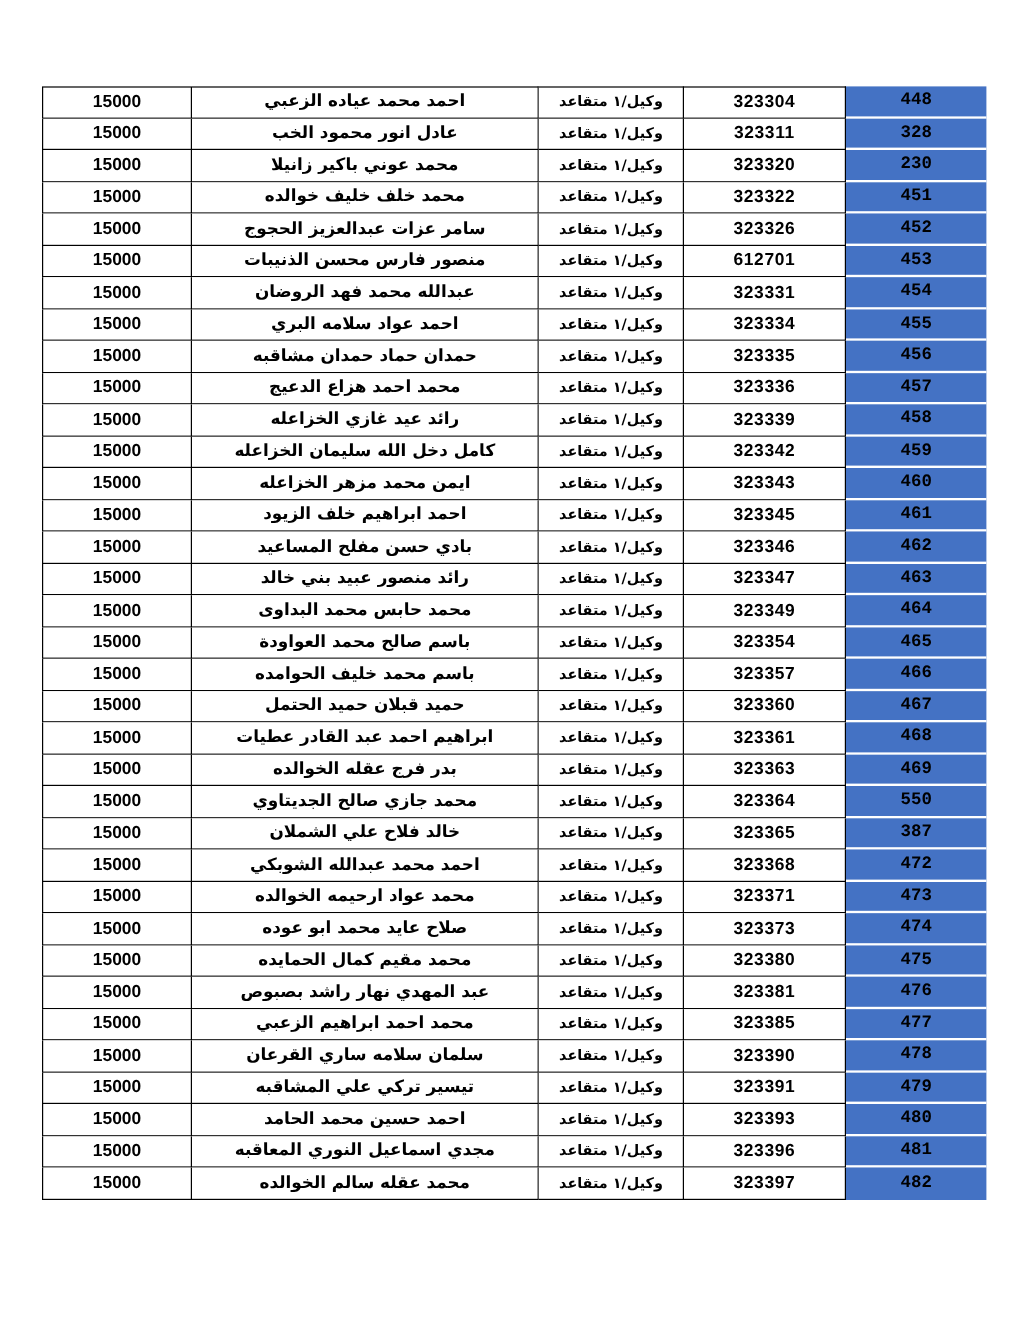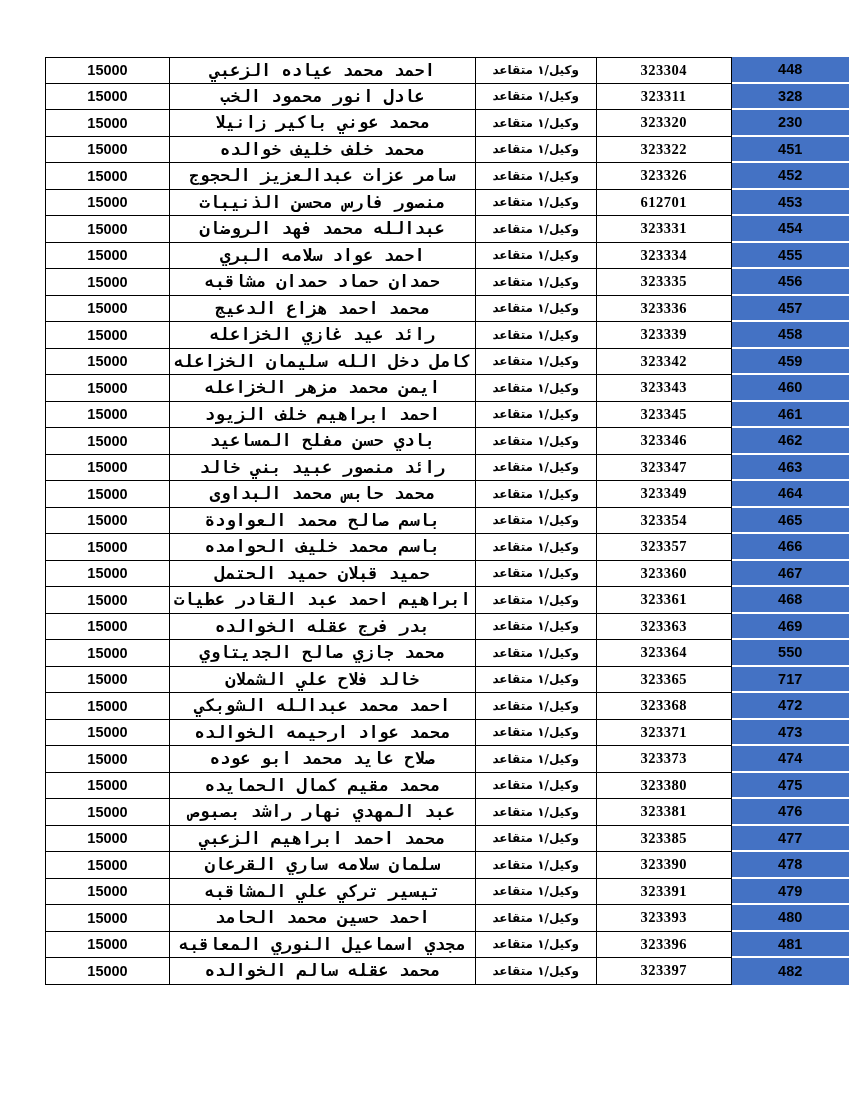--- a/index.html
+++ b/index.html
@@ -15,25 +15,24 @@
     overflow: hidden;
   }
   .page {
     position: absolute;
     inset: 0;
     background: #ffffff;
   }
   table.roster {
     position: absolute;
     left: 35px;
-    top: 57px;
+    top: 72px;
     border-collapse: separate;
     border-spacing: 0;
     table-layout: fixed;
-    margin-left: 10px;
   }
   table.roster td {
     box-sizing: border-box;
     height: 26.5px;
     padding: 0 4px;
     text-align: center;
     vertical-align: middle;
     font-weight: bold;
     color: #000000;
     white-space: nowrap;
@@ -51,42 +50,41 @@
   tr:first-child td.c-rank,
   tr:first-child td.c-id { border-top: 1.5px solid #000; }
 
   td.c-amount {
     width: 125px;
     font-size: 14.5px;
     font-family: "Liberation Sans", "DejaVu Sans", sans-serif;
   }
   td.c-name {
     width: 289px;
-    font-size: 17px;
+    font-size: 14px;
     direction: rtl;
-    font-family: Liberation Mono, monospace;
   }
   td.c-rank {
     width: 121px;
     font-size: 12px;
     direction: rtl;
   }
   td.c-id {
     width: 135px;
     font-size: 14.5px;
     letter-spacing: 0.5px;
-    font-family: Liberation Serif, serif;
+    font-family: Liberation Sans, sans-serif;
   }
   td.c-serial {
     width: 117px;
     background: #4472C4;
     color: #ffffff;
     font-size: 14.5px;
     border-bottom: 2.5px solid #ffffff;
-    font-family: Liberation Sans, sans-serif;
+    font-family: Liberation Mono, monospace;
   }
   tr:last-child td.c-serial { border-bottom: none; }
 </style>
 </head>
 <body>
 
 <div class="page">
   <table class="roster">
     <tbody id="roster-body">
         <tr>
@@ -248,21 +246,21 @@
           <td class="c-name" dir="rtl">محمد جازي صالح الجديتاوي</td>
           <td class="c-rank" dir="rtl">وكيل/١ متقاعد</td>
           <td class="c-id" dir="ltr">323364</td>
           <td class="c-serial" dir="ltr">550</td>
         </tr>
         <tr>
           <td class="c-amount" dir="ltr">15000</td>
           <td class="c-name" dir="rtl">خالد فلاح علي الشملان</td>
           <td class="c-rank" dir="rtl">وكيل/١ متقاعد</td>
           <td class="c-id" dir="ltr">323365</td>
-          <td class="c-serial" dir="ltr">717</td>
+          <td class="c-serial" dir="ltr">387</td>
         </tr>
         <tr>
           <td class="c-amount" dir="ltr">15000</td>
           <td class="c-name" dir="rtl">احمد محمد عبدالله الشوبكي</td>
           <td class="c-rank" dir="rtl">وكيل/١ متقاعد</td>
           <td class="c-id" dir="ltr">323368</td>
           <td class="c-serial" dir="ltr">472</td>
         </tr>
         <tr>
           <td class="c-amount" dir="ltr">15000</td>

